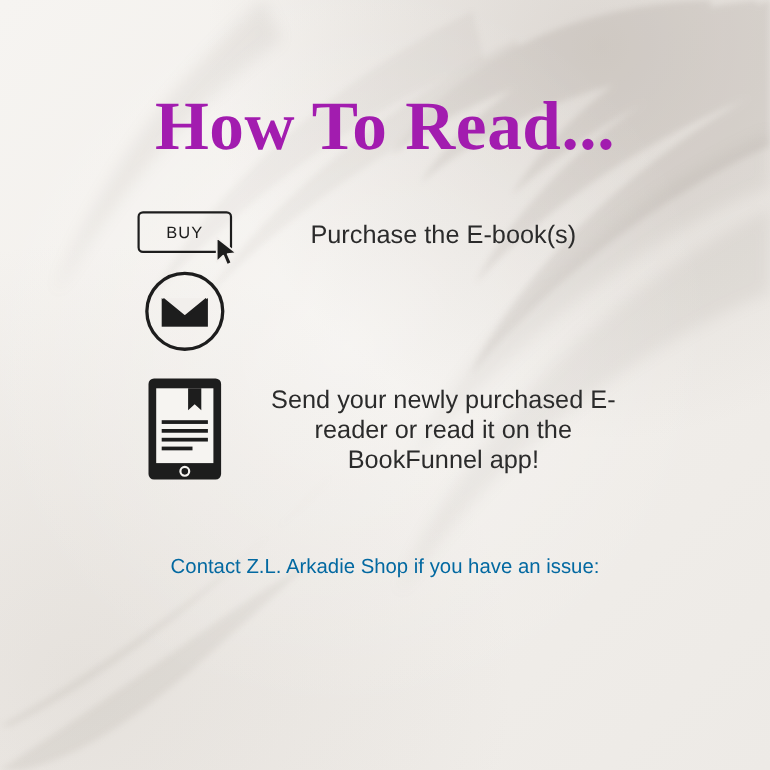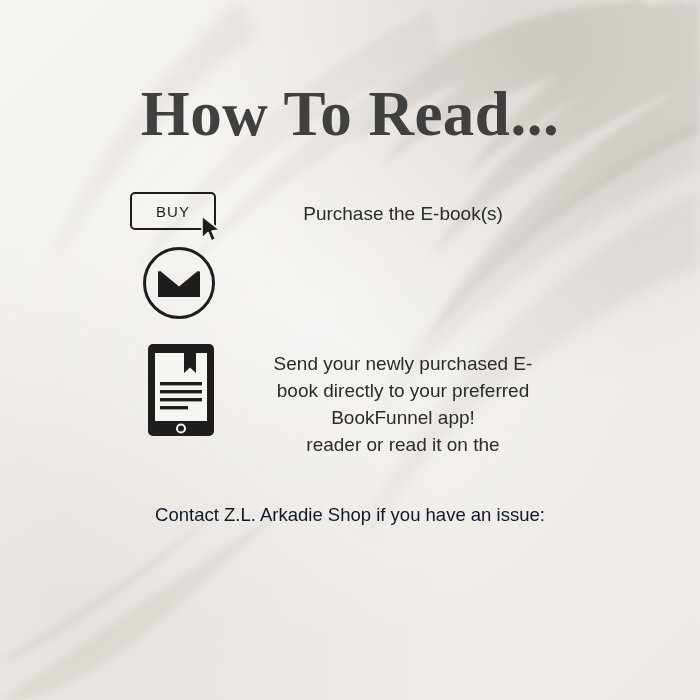--- a/index.html
+++ b/index.html
@@ -52,45 +52,45 @@
   .title {
     position: absolute;
     top: 78px;
     left: 0;
     right: 0;
     text-align: center;
     font-family: "Liberation Serif", serif;
     font-weight: bold;
     font-size: 63px;
     letter-spacing: 0.5px;
-    color: #404040;
+    color: #a21caf;
   }
 
   .steps {
     position: absolute;
     top: 192px;
     left: 120px;
     width: 470px;
   }
 
   .step {
     display: flex;
     align-items: flex-start;
     margin-bottom: 7px;
   }
   .step .icon-col {
     width: 96px;
     flex: 0 0 96px;
     display: flex;
-    justify-content: flex-end;
+    justify-content: center;
   }
   .step .text-col {
     flex: 1;
     color: #2b2b2b;
-    font-size: 19px;
+    font-size: 23px;
     line-height: 27px;
     text-align: center;
     padding-top: 4px;
   }
 
   
   .step-buy { margin-bottom: 16px; }
   .buy-box {
     position: relative;
     width: 82px;
@@ -120,21 +120,21 @@
   
   .tablet-wrap { width: 70px; height: 96px; }
   .step-read .text-col { padding-top: 8px; }
 
   .contact {
     position: absolute;
     top: 500px;
     left: 0;
     right: 0;
     text-align: center;
-    color: #0f172a;
+    color: #0369a1;
     font-size: 18.5px;
     line-height: 29px;
   }
   .contact div { white-space: nowrap; }
 </style>
 </head>
 <body>
 
 <div class="bg"></div>
 
@@ -206,23 +206,22 @@
           <path d="M38 11 L50 11 L50 31 L44 25.5 L38 31 Z" fill="#1d1d1d"></path>
           <rect x="14" y="40" width="42" height="3.4" fill="#1d1d1d"></rect>
           <rect x="14" y="48" width="42" height="3.4" fill="#1d1d1d"></rect>
           <rect x="14" y="56" width="42" height="3.4" fill="#1d1d1d"></rect>
           <rect x="14" y="64" width="28" height="3.4" fill="#1d1d1d"></rect>
           <circle cx="35" cy="86.5" r="4" fill="none" stroke="#f6f4f1" stroke-width="2"></circle>
         </svg>
       </div>
       <div class="text-col">
         <div>Send your newly purchased E-</div>
-        <div>book directly to your preferred</div>
+        <div>reader or read it on the</div>
         <div>BookFunnel app!</div>
-        <div>reader or read it on the</div>
       </div>
     </div>
 
   </div>
 
   <div class="contact">
     <div>Contact Z.L. Arkadie Shop if you have an issue:</div>
   </div>
 
 </div>

